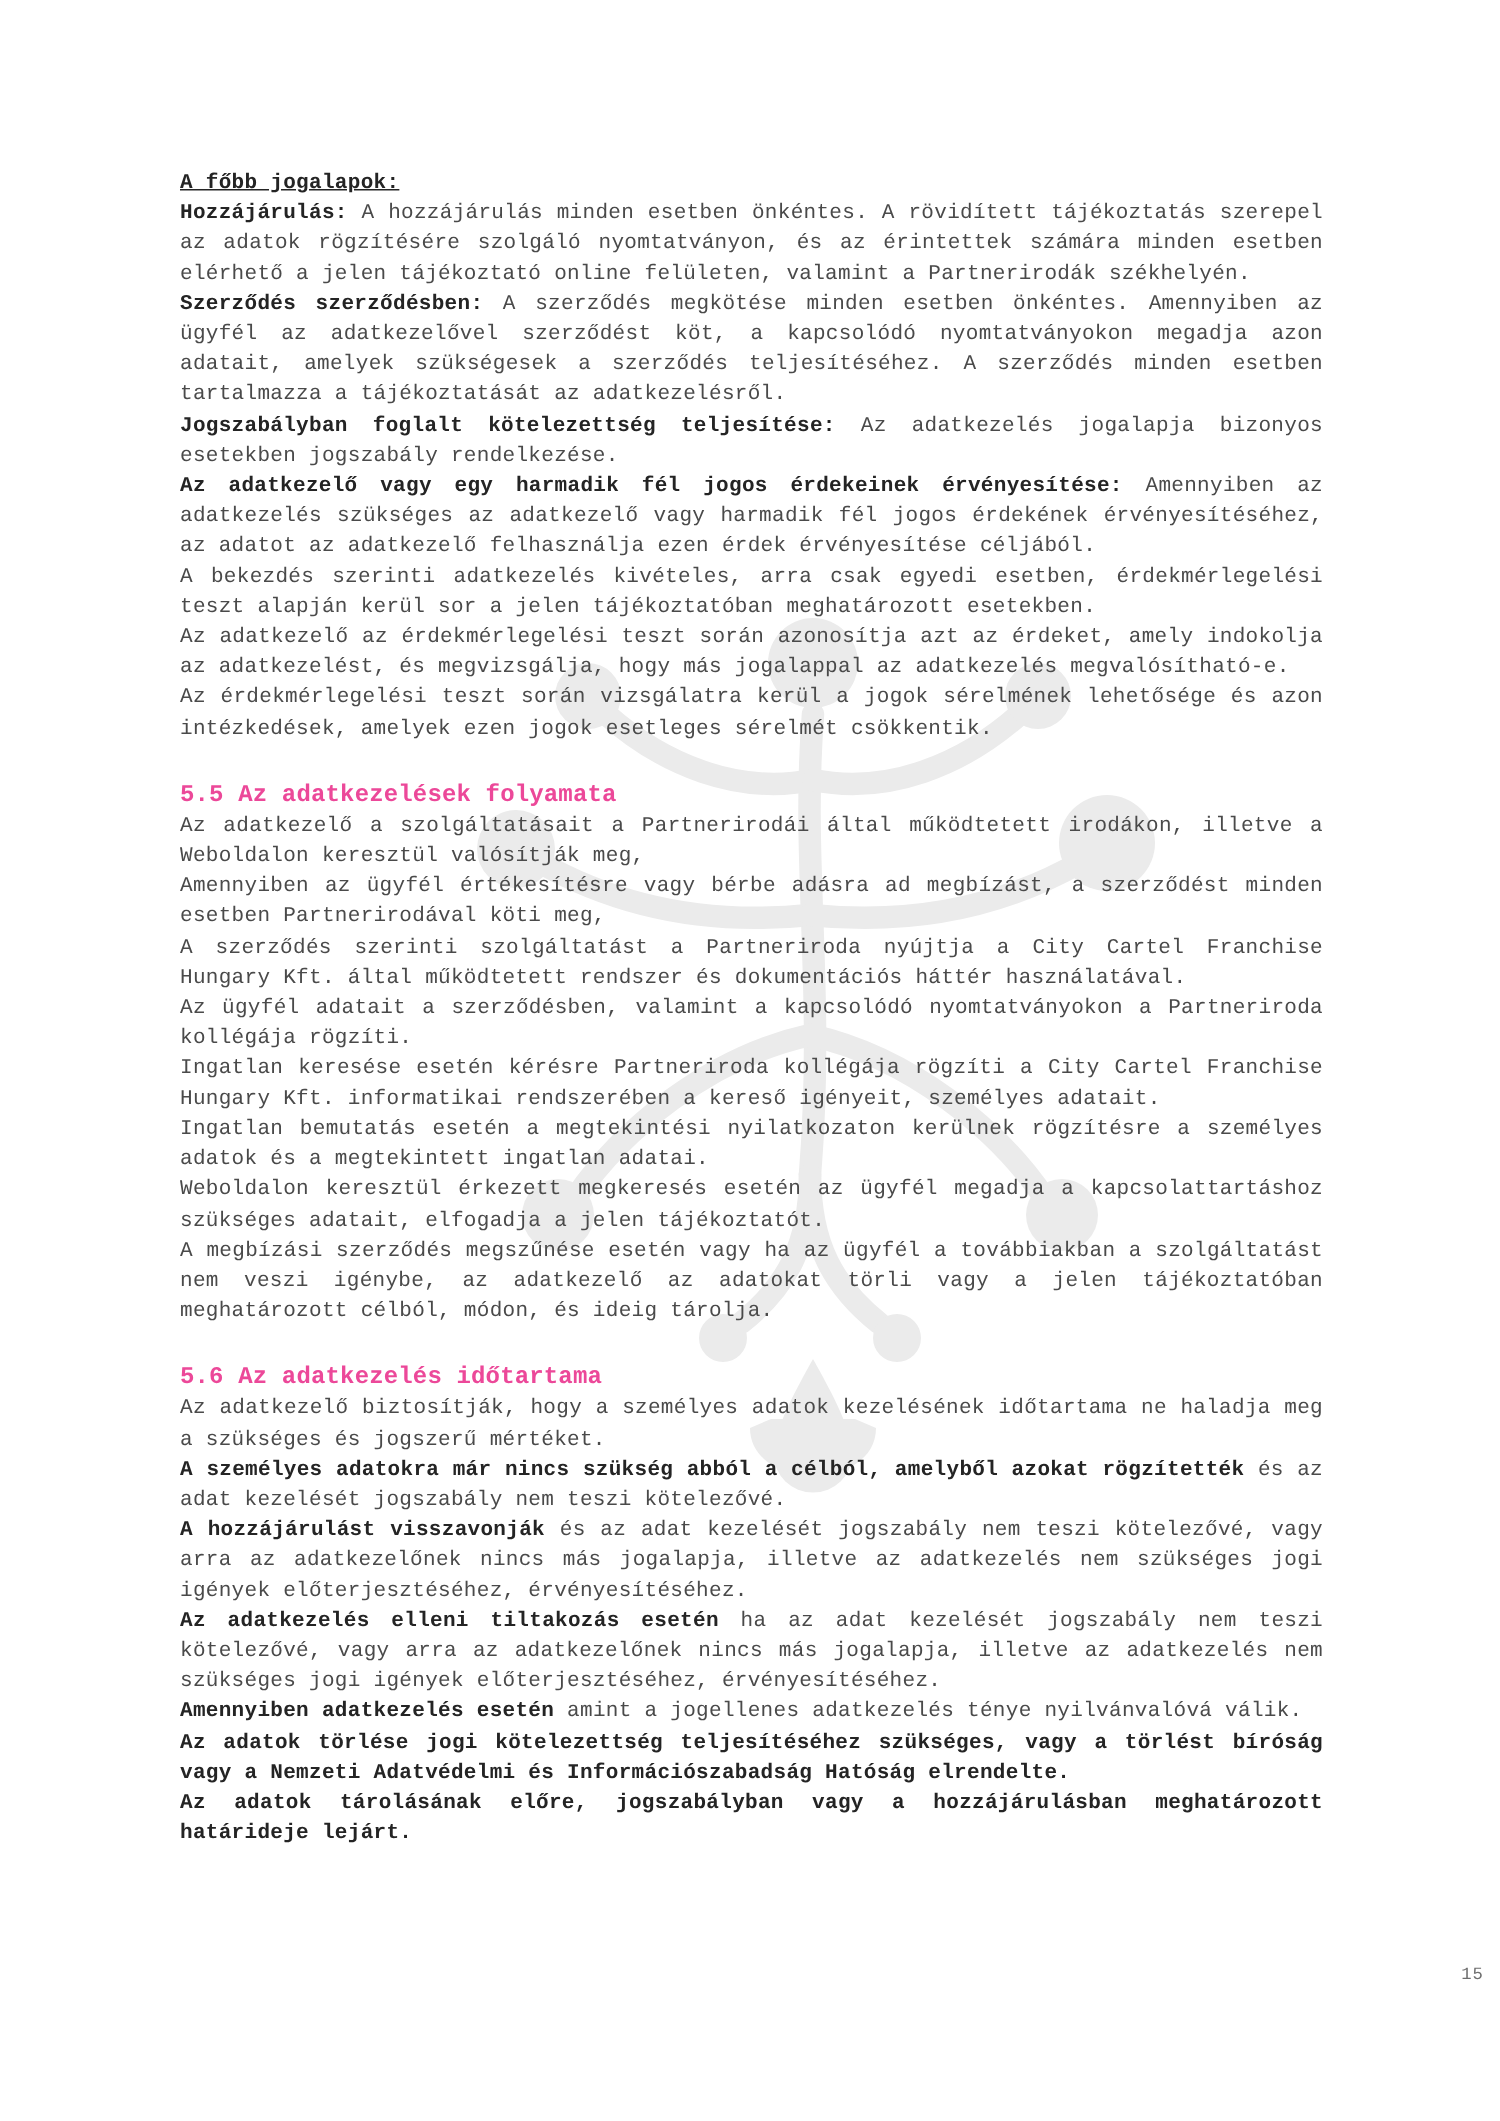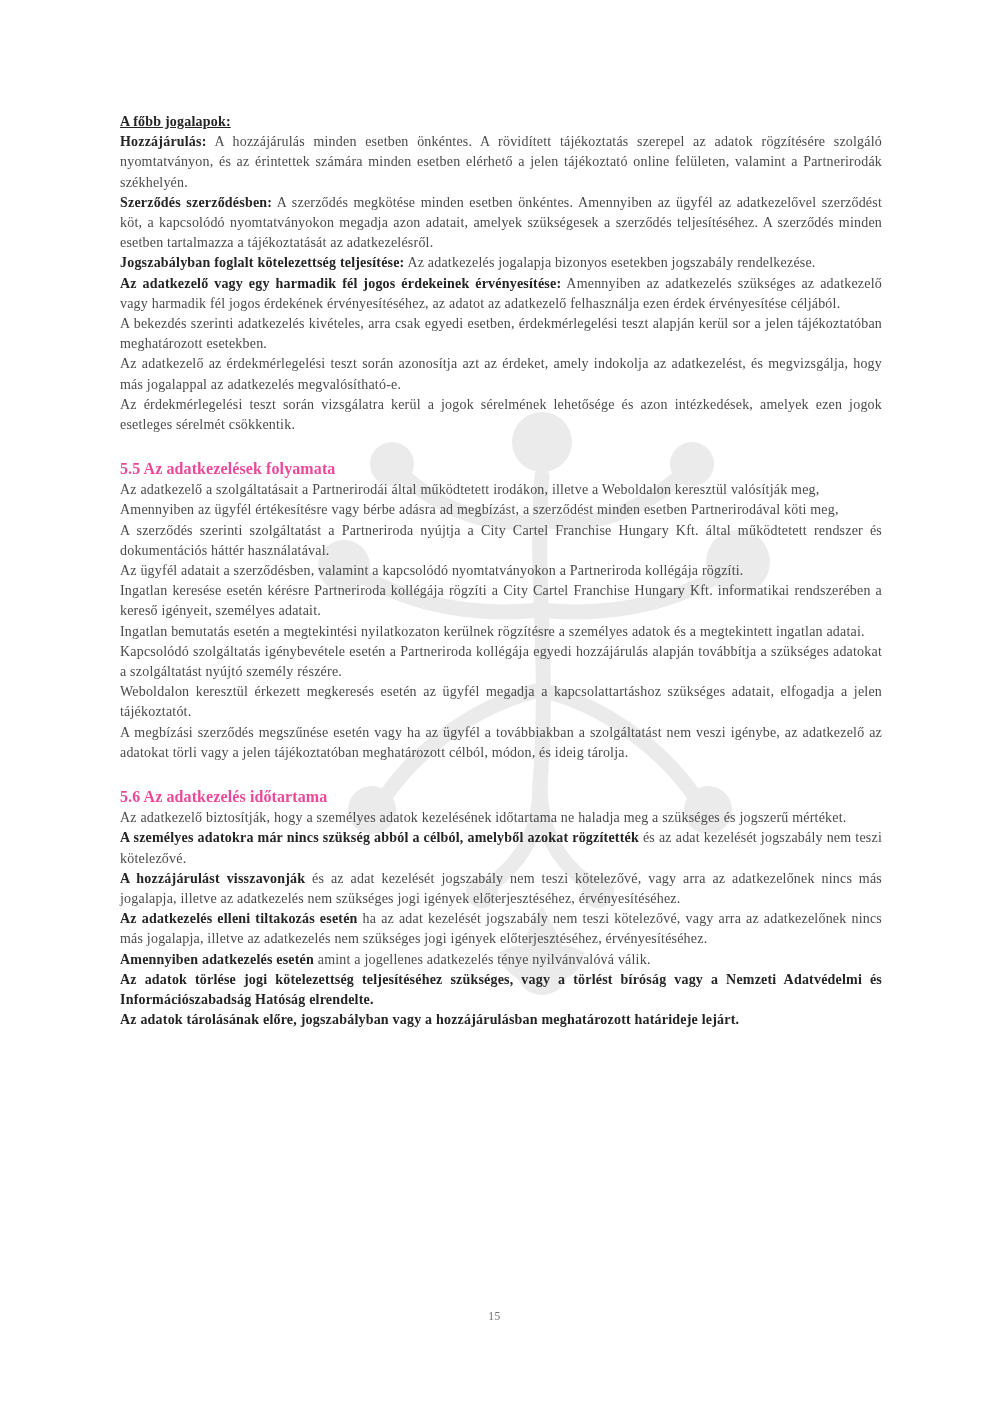--- a/index.html
+++ b/index.html
@@ -3,21 +3,21 @@
 <meta charset="utf-8">
 <style>
   * { margin: 0; padding: 0; box-sizing: border-box; }
   html, body { background: #ffffff; }
   .page {
     position: relative;
     width: 989px;
     height: 1414px;
     background: #ffffff;
     overflow: hidden;
-    font-family: Liberation Serif, serif;
+    font-family: Liberation Mono, monospace;
   }
   .watermark {
     position: absolute;
     left: 262px;
     top: 358px;
     width: 560px;
     height: 645px;
     z-index: 0;
     pointer-events: none;
   }
@@ -44,21 +44,21 @@
     color: #ec4899;
     letter-spacing: 0.1px;
     margin-top: 23px;
     text-align: left;
   }
   .footer {
     position: absolute;
     left: 0;
     right: 0;
     top: 1310px;
-    text-align: center;
+    text-align: right;
     z-index: 1;
     font-size: 11.5px;
     color: #6e6e6e;
     letter-spacing: 0.5px;
   }
 </style>
 </head>
 <body>
 
 <div class="page">
@@ -102,21 +102,20 @@
     <p class="para"><span>Az adatkezelő az érdekmérlegelési teszt során azonosítja azt az érdeket, amely indokolja az adatkezelést, és megvizsgálja, hogy más jogalappal az adatkezelés megvalósítható-e.</span></p>
     <p class="para"><span>Az érdekmérlegelési teszt során vizsgálatra kerül a jogok sérelmének lehetősége és azon intézkedések, amelyek ezen jogok esetleges sérelmét csökkentik.</span></p>
 
     <h2 class="section-heading">5.5 Az adatkezelések folyamata</h2>
     <p class="para"><span>Az adatkezelő a szolgáltatásait a Partnerirodái által működtetett irodákon, illetve a Weboldalon keresztül valósítják meg,</span></p>
     <p class="para"><span>Amennyiben az ügyfél értékesítésre vagy bérbe adásra ad megbízást, a szerződést minden esetben Partnerirodával köti meg,</span></p>
     <p class="para"><span>A szerződés szerinti szolgáltatást a Partneriroda nyújtja a City Cartel Franchise Hungary Kft. által működtetett rendszer és dokumentációs háttér használatával.</span></p>
     <p class="para"><span>Az ügyfél adatait a szerződésben, valamint a kapcsolódó nyomtatványokon a Partneriroda kollégája rögzíti.</span></p>
     <p class="para"><span>Ingatlan keresése esetén kérésre Partneriroda kollégája rögzíti a City Cartel Franchise Hungary Kft. informatikai rendszerében a kereső igényeit, személyes adatait.</span></p>
     <p class="para"><span>Ingatlan bemutatás esetén a megtekintési nyilatkozaton kerülnek rögzítésre a személyes adatok és a megtekintett ingatlan adatai.</span></p>
-    <p class="para"><span>Kapcsolódó szolgáltatás igénybevétele esetén a Partneriroda kollégája egyedi hozzájárulás alapján továbbítja a szükséges adatokat a szolgáltatást nyújtó személy részére.</span></p>
     <p class="para"><span>Weboldalon keresztül érkezett megkeresés esetén az ügyfél megadja a kapcsolattartáshoz szükséges adatait, elfogadja a jelen tájékoztatót.</span></p>
     <p class="para"><span>A megbízási szerződés megszűnése esetén vagy ha az ügyfél a továbbiakban a szolgáltatást nem veszi igénybe, az adatkezelő az adatokat törli vagy a jelen tájékoztatóban meghatározott célból, módon, és ideig tárolja.</span></p>
 
     <h2 class="section-heading">5.6 Az adatkezelés időtartama</h2>
     <p class="para"><span>Az adatkezelő biztosítják, hogy a személyes adatok kezelésének időtartama ne haladja meg a szükséges és jogszerű mértéket.</span></p>
     <p class="para"><span class="lead">A személyes adatokra már nincs szükség abból a célból, amelyből azokat rögzítették</span> <span>és az adat kezelését jogszabály nem teszi kötelezővé.</span></p>
     <p class="para"><span class="lead">A hozzájárulást visszavonják</span> <span>és az adat kezelését jogszabály nem teszi kötelezővé, vagy arra az adatkezelőnek nincs más jogalapja, illetve az adatkezelés nem szükséges jogi igények előterjesztéséhez, érvényesítéséhez.</span></p>
     <p class="para"><span class="lead">Az adatkezelés elleni tiltakozás esetén</span> <span>ha az adat kezelését jogszabály nem teszi kötelezővé, vagy arra az adatkezelőnek nincs más jogalapja, illetve az adatkezelés nem szükséges jogi igények előterjesztéséhez, érvényesítéséhez.</span></p>
     <p class="para"><span class="lead">Amennyiben adatkezelés esetén</span> <span>amint a jogellenes adatkezelés ténye nyilvánvalóvá válik.</span></p>
     <p class="para"><span class="bold-full">Az adatok törlése jogi kötelezettség teljesítéséhez szükséges, vagy a törlést bíróság vagy a Nemzeti Adatvédelmi és Információszabadság Hatóság elrendelte.</span></p>

